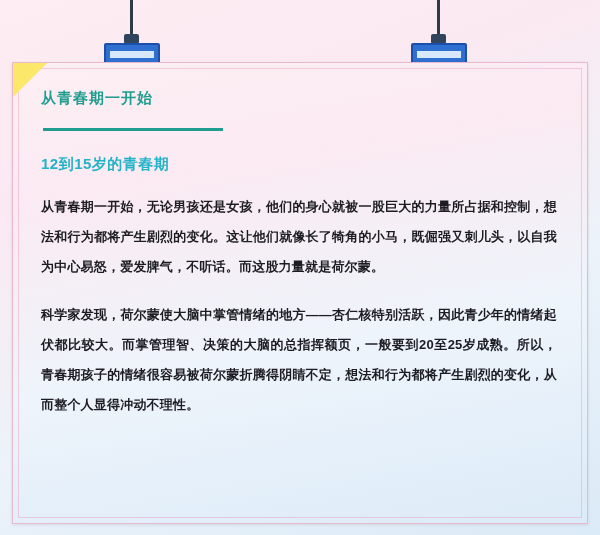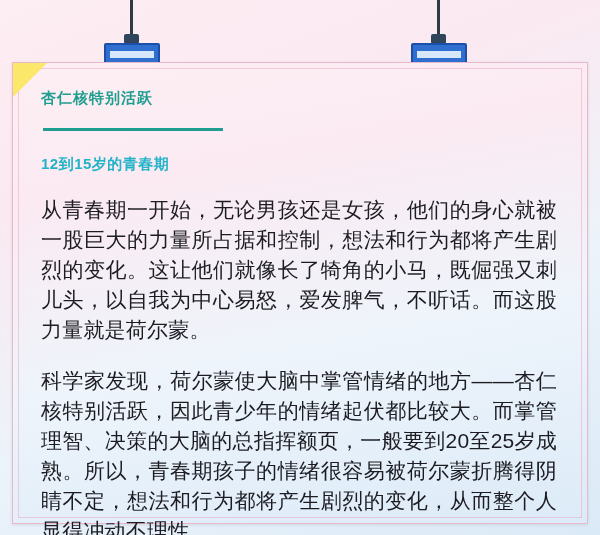--- a/index.html
+++ b/index.html
@@ -125,24 +125,24 @@
 
   .subtitle {
     font-size: 15px;
     font-weight: bold;
     color: #23b3c9;
     letter-spacing: 0.5px;
     margin-bottom: 18px;
   }
 
   .para {
-    font-size: 21px;
+    font-size: 13px;
     line-height: 30px;
     color: #1c1c22;
-    font-weight: normal;
+    font-weight: bold;
     text-align: justify;
     margin-bottom: 18px;
     letter-spacing: 0.2px;
   }
   .para:last-child { margin-bottom: 0; }
 </style>
 </head>
 <body>
 
 <div class="poster">
@@ -157,21 +157,21 @@
     <div class="rod"></div>
     <div class="knob"></div>
     <div class="clip"></div>
   </div>
 
   <div class="sheet">
     <div class="sheet-inner-border"></div>
     <div class="fold"></div>
 
     <div class="content">
-      <div class="title">杏仁核特别活跃</div>
+      <div class="title">从青春期一开始</div>
       <div class="rule"></div>
       <div class="subtitle">12到15岁的青春期</div>
       <p class="para">从青春期一开始，无论男孩还是女孩，他们的身心就被一股巨大的力量所占据和控制，想法和行为都将产生剧烈的变化。这让他们就像长了犄角的小马，既倔强又刺儿头，以自我为中心易怒，爱发脾气，不听话。而这股力量就是荷尔蒙。</p>
       <p class="para">科学家发现，荷尔蒙使大脑中掌管情绪的地方——杏仁核特别活跃，因此青少年的情绪起伏都比较大。而掌管理智、决策的大脑的总指挥额页，一般要到20至25岁成熟。所以，青春期孩子的情绪很容易被荷尔蒙折腾得阴睛不定，想法和行为都将产生剧烈的变化，从而整个人显得冲动不理性。</p>
     </div>
   </div>
 
 </div>
 
 </body></html>

